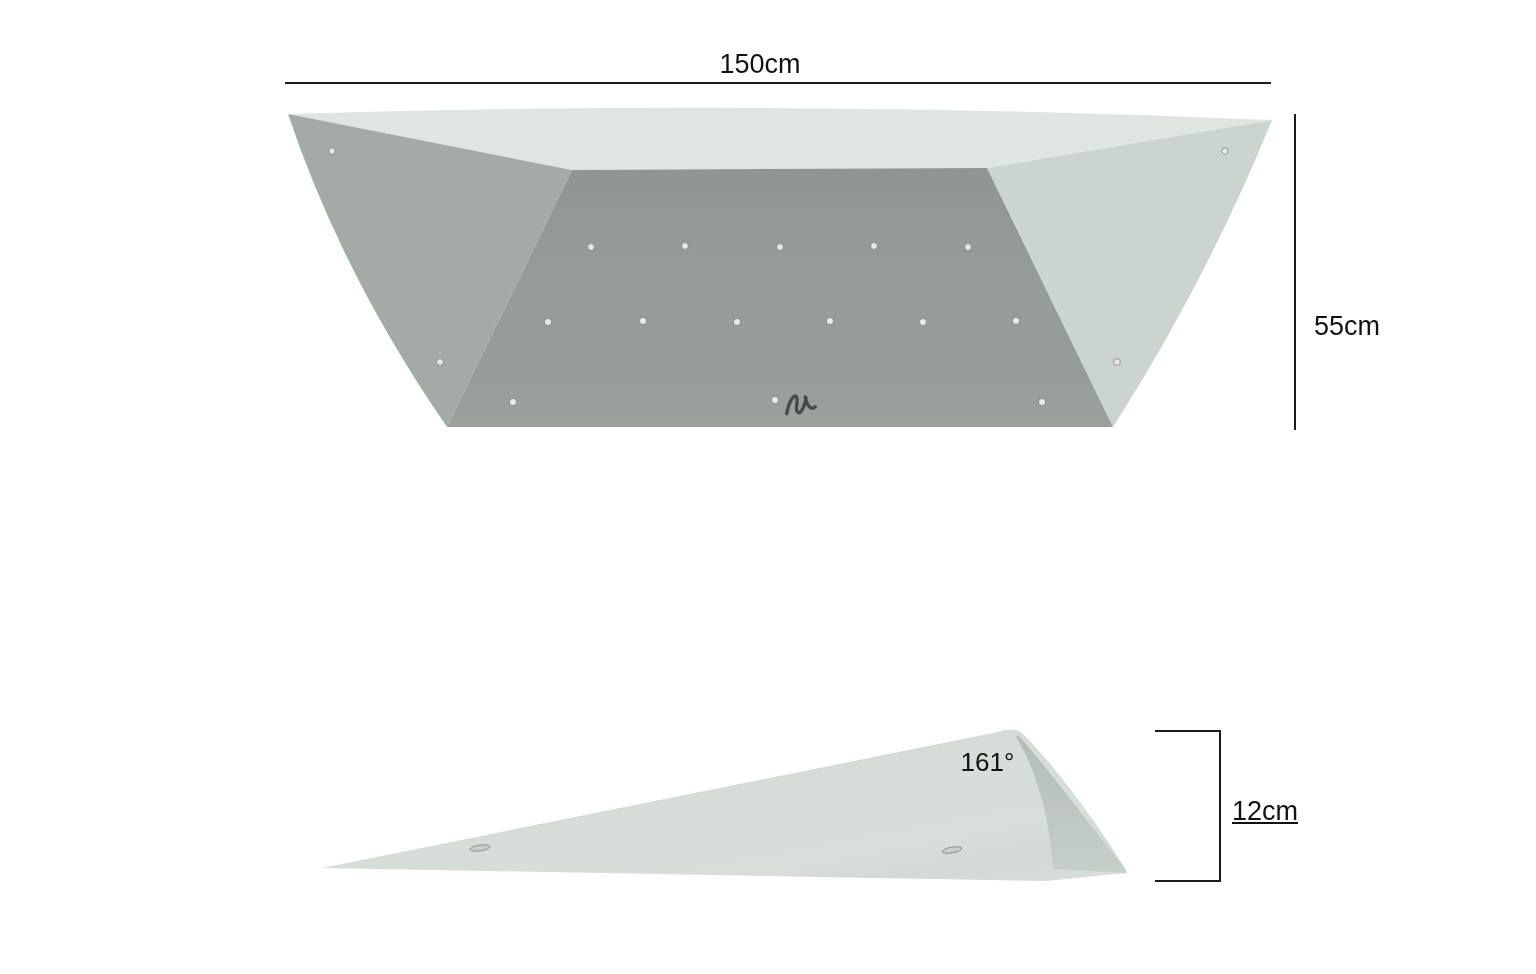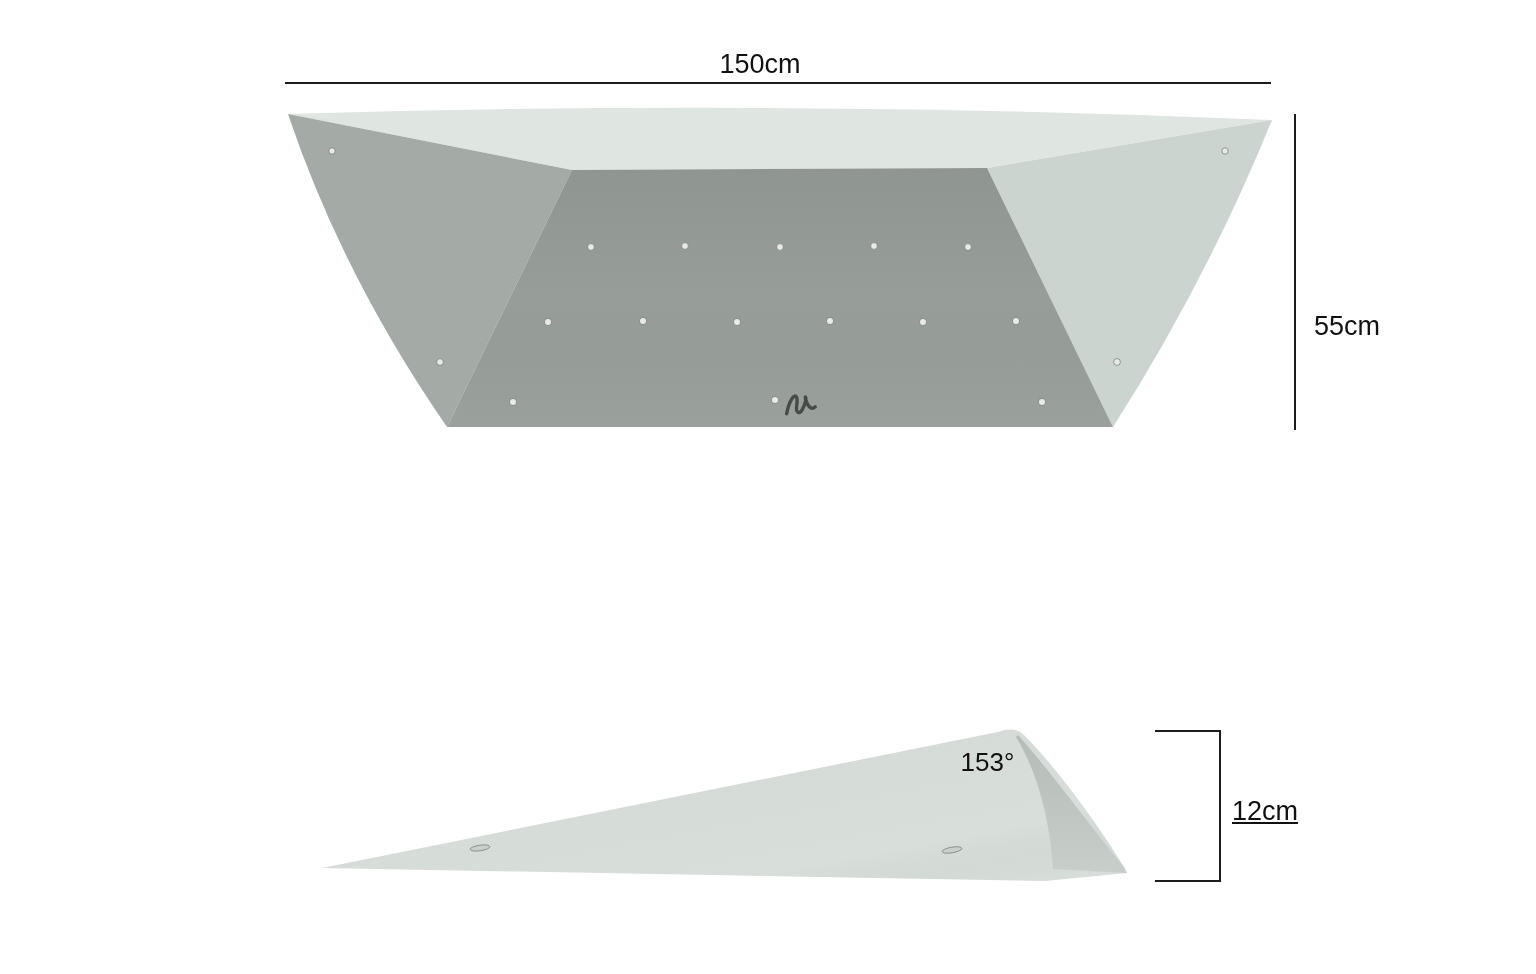--- a/index.html
+++ b/index.html
@@ -100,20 +100,20 @@
 
     <path d="M 718,20 C 752,58 800,124 824,152 L 827,158 L 753,154 C 750,104 737,56 716,22 Z" fill="#c3cbc6"></path>
     <path d="M 718,20 C 752,58 800,124 824,152 L 827,158 L 753,154 C 750,104 737,56 716,22 Z" fill="url(#facetShade)"></path>
 
     <g>
       <ellipse cx="180" cy="133" rx="10" ry="2.8" transform="rotate(-8 180 133)" fill="#c9d0cb" stroke="#7d837e" stroke-width="0.8"></ellipse>
       <ellipse cx="652" cy="135" rx="10" ry="2.8" transform="rotate(-10 652 135)" fill="#c9d0cb" stroke="#7d837e" stroke-width="0.8"></ellipse>
     </g>
   </svg>
 
-  <div class="dim-label centered" style="left:945px; top:747px; width:85px; font-size:26px;">153°</div>
+  <div class="dim-label centered" style="left:945px; top:747px; width:85px; font-size:26px;">161°</div>
 
   <div class="dim-line" style="left:1155px; top:730px; width:66px; height:2px;"></div>
   <div class="dim-line" style="left:1219px; top:730px; width:2px; height:152px;"></div>
   <div class="dim-line" style="left:1155px; top:880px; width:66px; height:2px;"></div>
   <div class="dim-label" style="left:1232px; top:796px;text-decoration:underline;">12cm</div>
 
 </div>
 
 </body></html>

